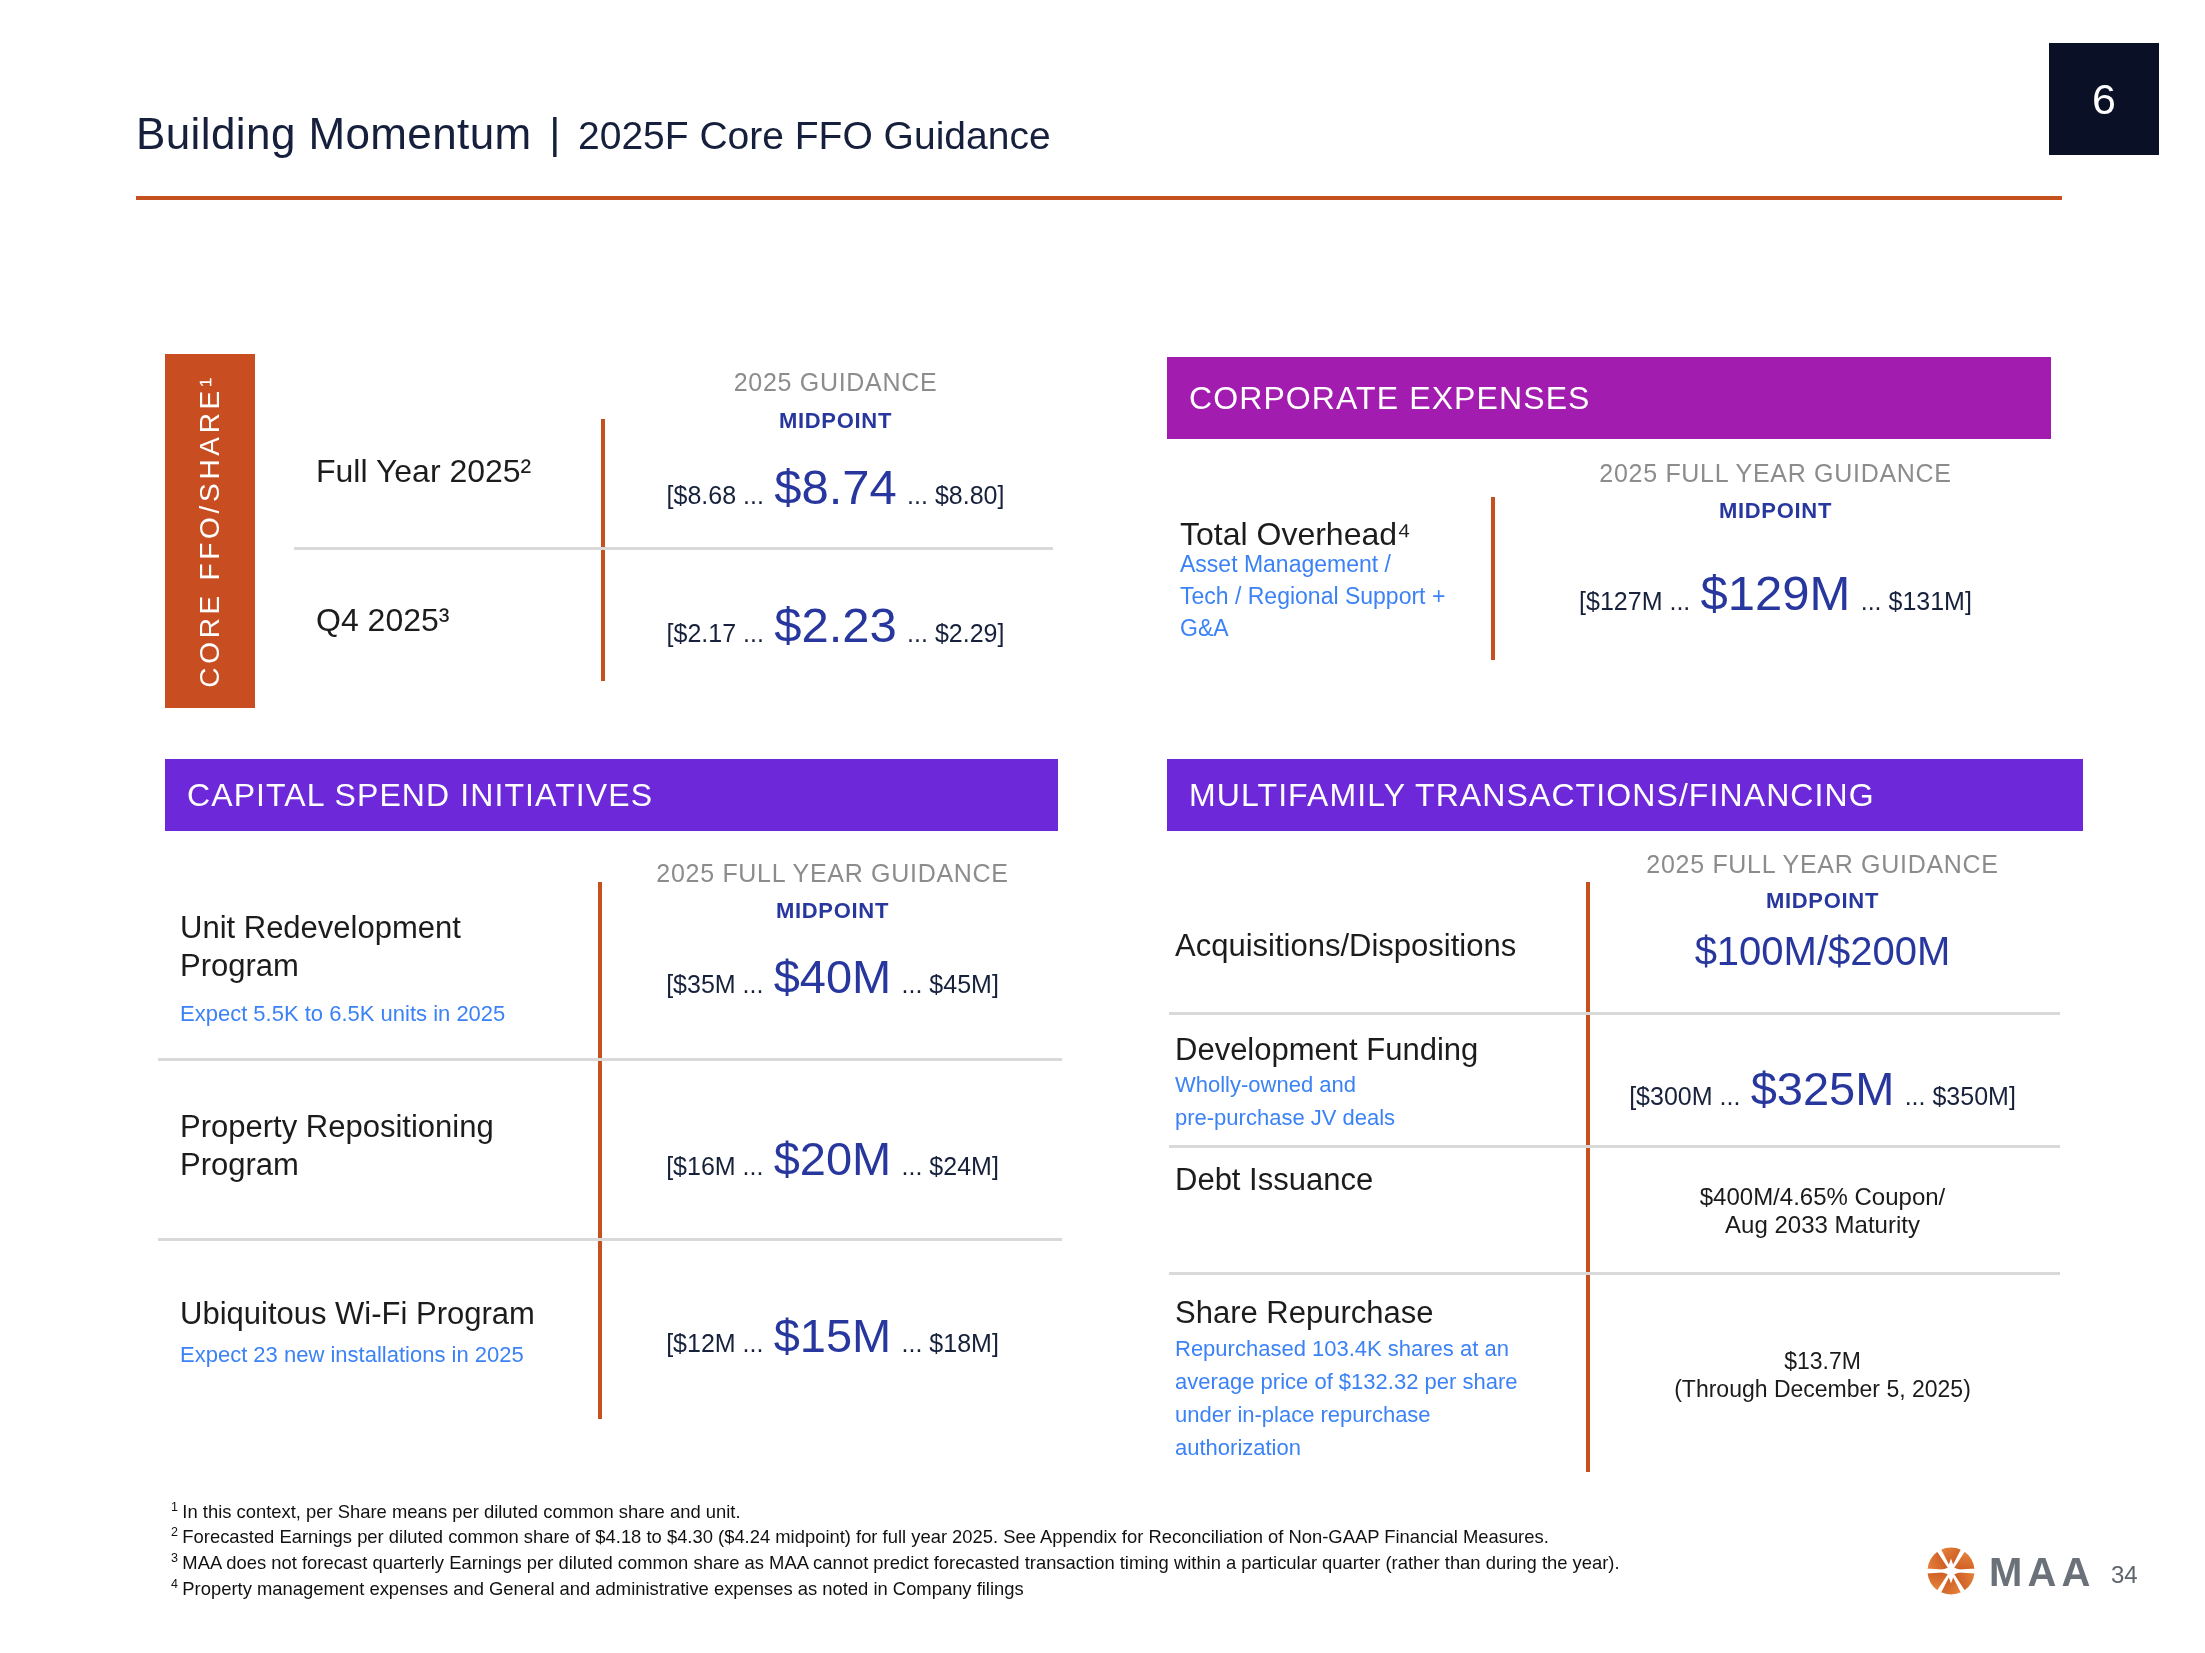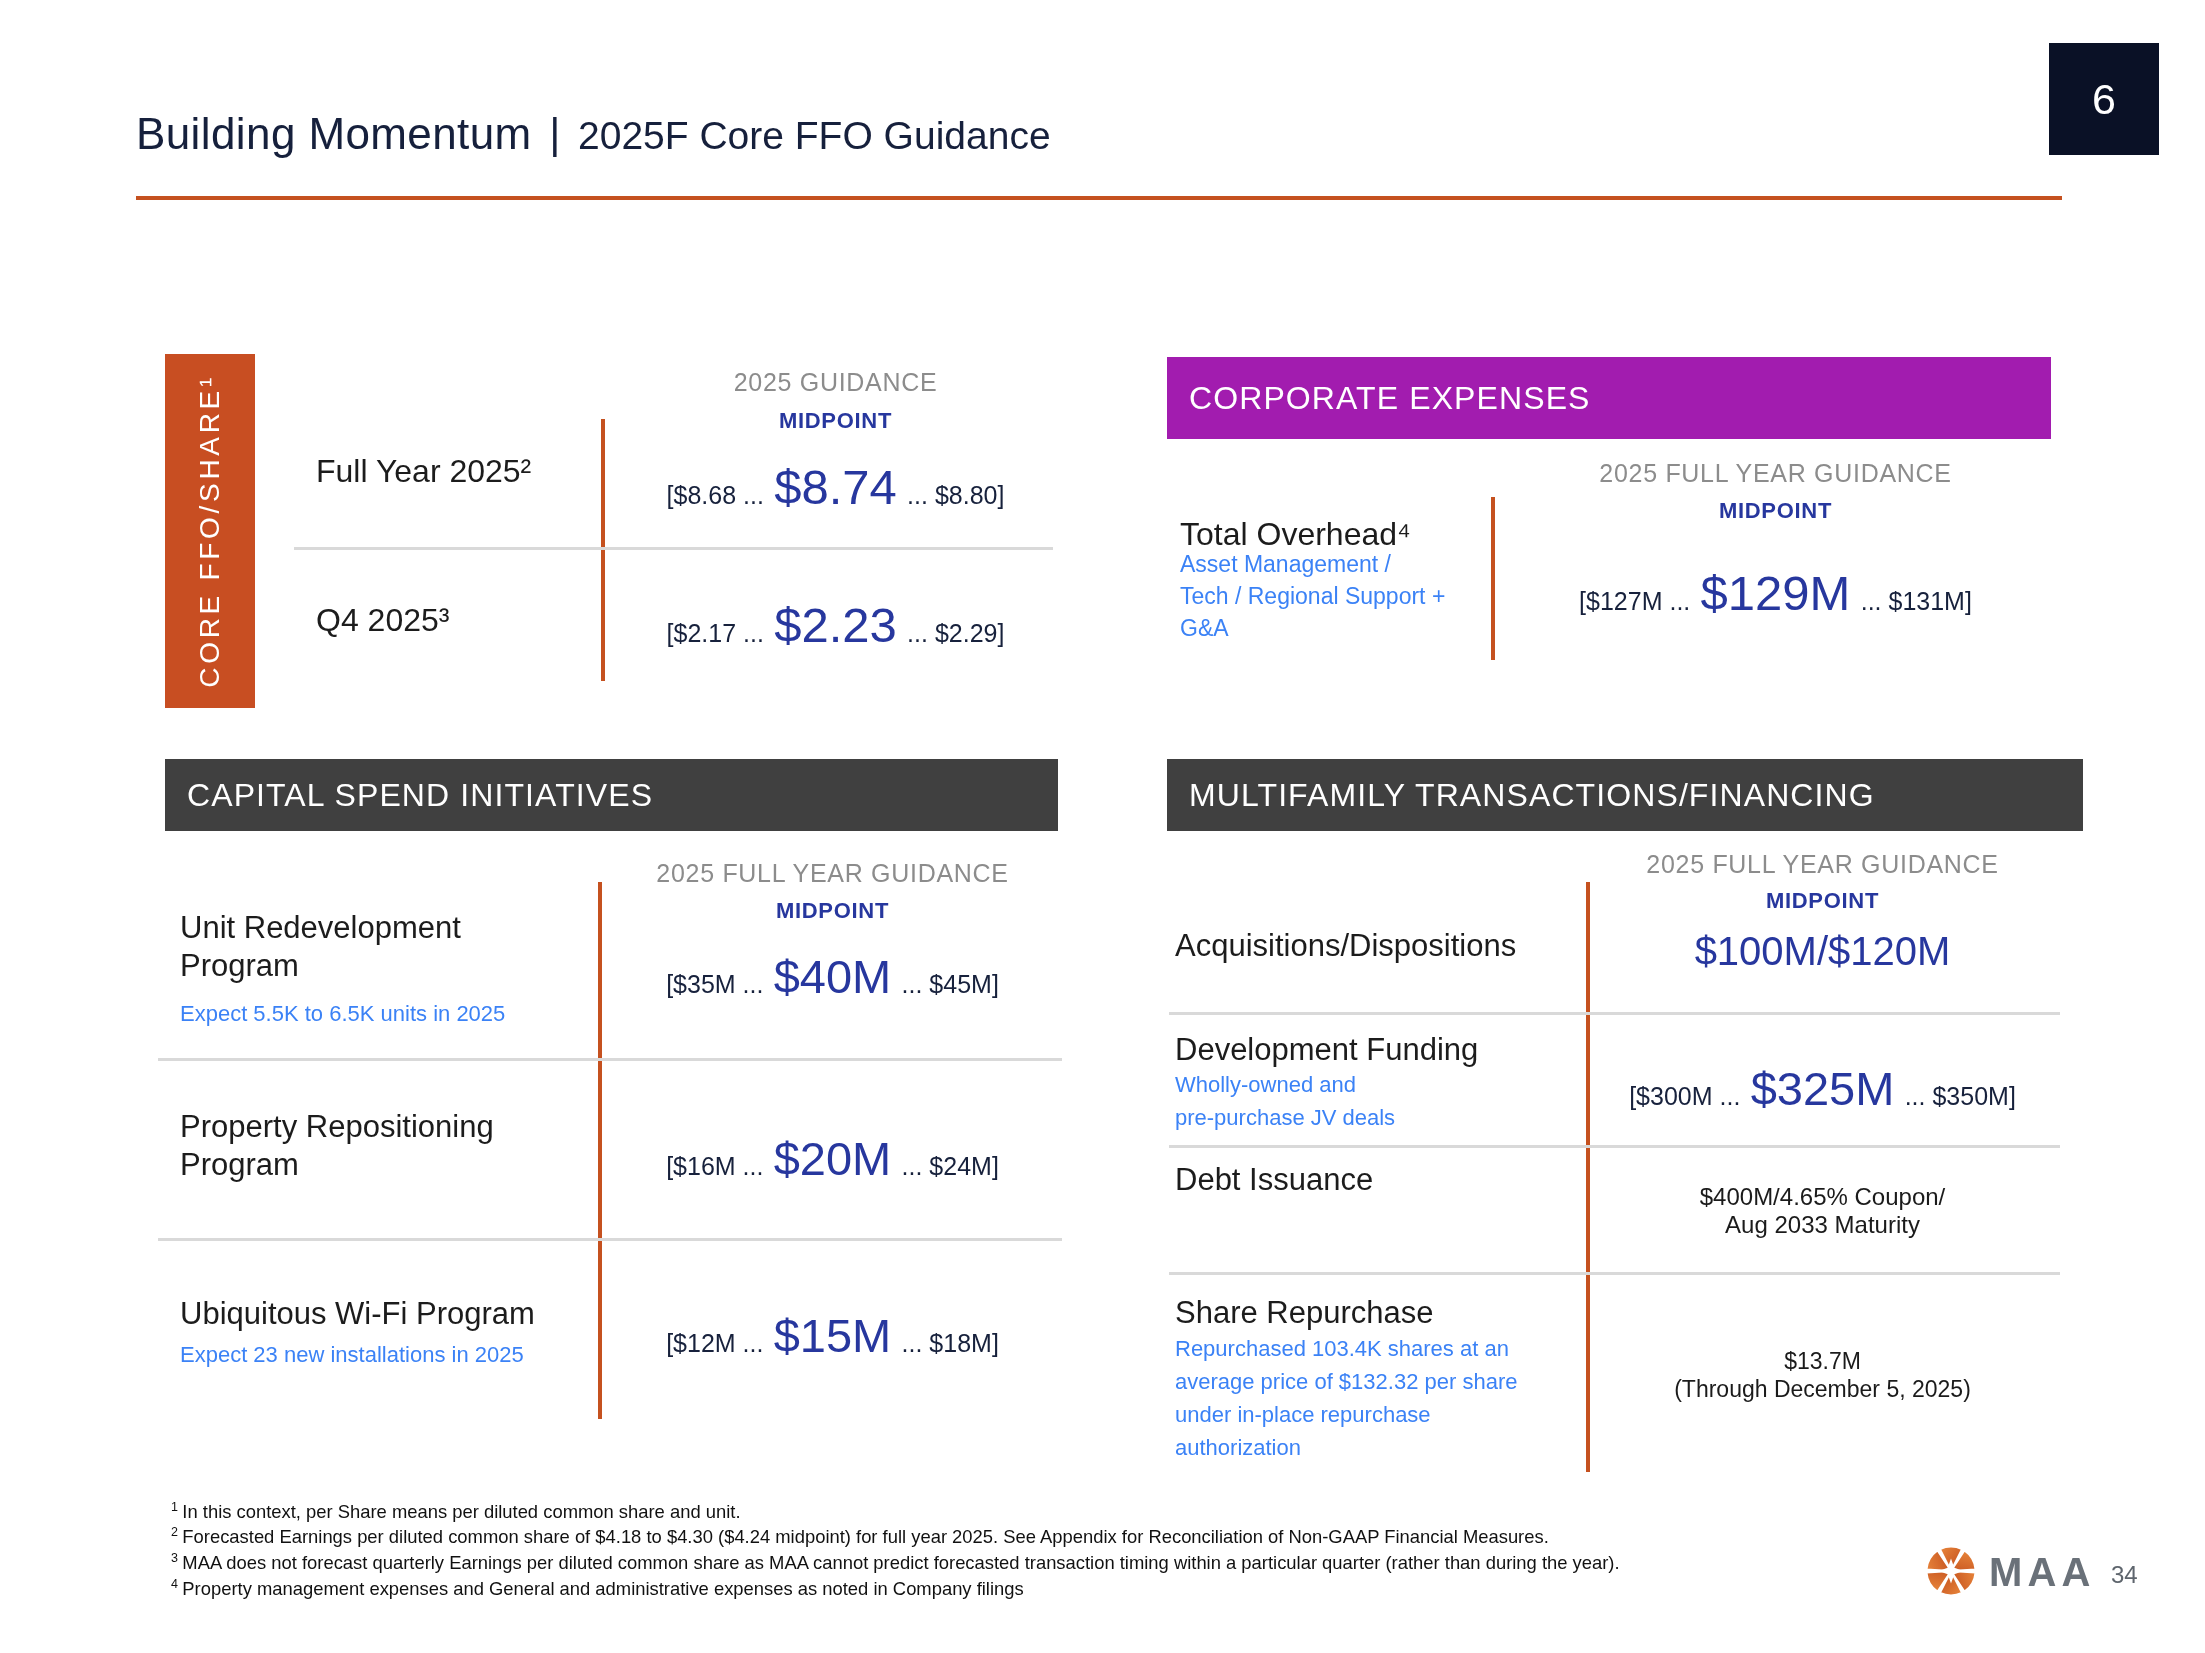--- a/index.html
+++ b/index.html
@@ -18,21 +18,21 @@
   .title-rule{left:136px;top:196px;width:1926px;height:4.4px;background:#C5511F;}
 
   
   .pagebox{left:2049px;top:43px;width:110px;height:112px;background:#0A1126;
     display:flex;align-items:center;justify-content:center;color:#fff;font-size:43px;}
 
   
   .bar{display:flex;align-items:center;padding-left:22px;color:#ffffff;
     font-size:32px;letter-spacing:1.1px;box-sizing:border-box;}
   .bar-black{background:#a21caf;}
-  .bar-navy{background:#404040;}
+  .bar-navy{background:#6d28d9;}
 
   
   .col-head{color:#8C8C8C;font-size:25px;letter-spacing:0.7px;text-align:center;}
   .midpoint{color:#27379E;font-size:22px;font-weight:600;letter-spacing:0.7px;text-align:center;}
 
   
   .val-line{display:flex;align-items:baseline;justify-content:center;gap:10.3px;}
   .val-small{font-size:25px;color:#17213C;}
   .val-big{font-size:47px;color:#27379E;font-weight:500;}
   .val-big-solo{font-size:40px;color:#27379E;font-weight:500;text-align:center;}
@@ -152,21 +152,21 @@
     <span>MULTIFAMILY TRANSACTIONS/FINANCING</span>
   </div>
   <div class="abs col-head" style="left:1591px;top:850px;width:463px;">2025 FULL YEAR GUIDANCE</div>
   <div class="abs midpoint" style="left:1591px;top:888px;width:463px;">MIDPOINT</div>
   <div class="abs div-v-orange" style="left:1586px;top:882px;height:590px;"></div>
   <div class="abs div-h" style="left:1169px;top:1012px;width:891px;"></div>
   <div class="abs div-h" style="left:1169px;top:1145px;width:891px;"></div>
   <div class="abs div-h" style="left:1169px;top:1272px;width:891px;"></div>
 
   <div class="abs row-title" style="left:1175px;top:927px;">Acquisitions/Dispositions</div>
-  <div class="abs val-big-solo" style="left:1591px;top:929px;width:463px;">$100M/$120M</div>
+  <div class="abs val-big-solo" style="left:1591px;top:929px;width:463px;">$100M/$200M</div>
 
   <div class="abs row-title" style="left:1175px;top:1031px;">Development Funding</div>
   <div class="abs row-sub pre" style="left:1175px;top:1068px;line-height:33px;">Wholly-owned and
 pre-purchase JV deals</div>
   <div class="abs val-line" style="left:1591px;top:1061px;width:463px;">
     <span class="val-small">[$300M ...</span>
     <span class="val-big">$325M</span>
     <span class="val-small">... $350M]</span>
   </div>
 

